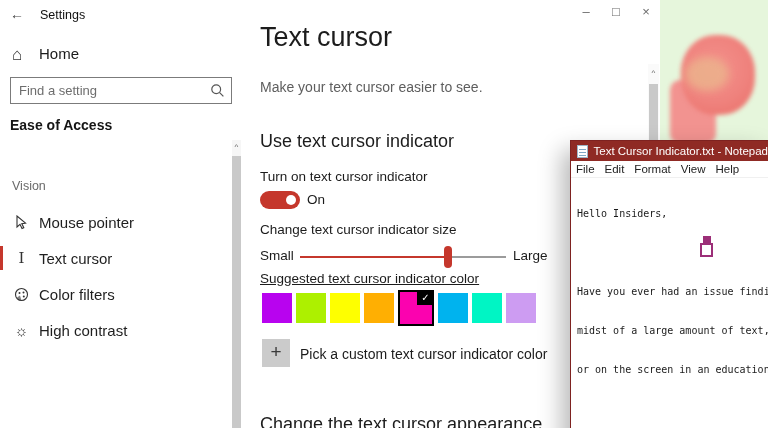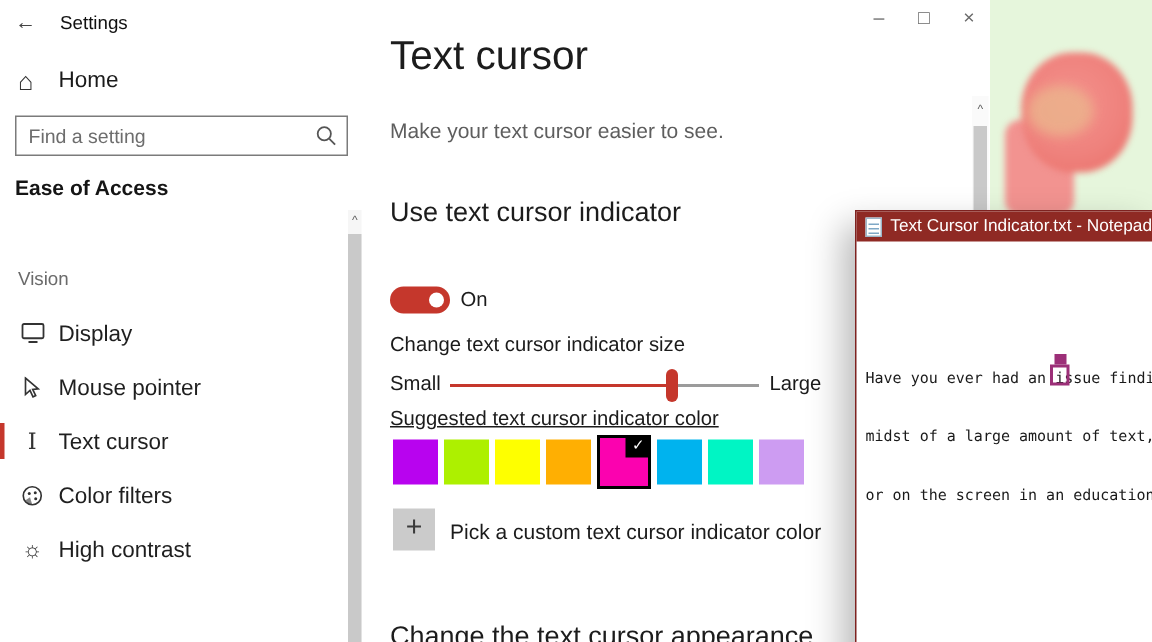--- a/index.html
+++ b/index.html
@@ -124,30 +124,20 @@
     </svg>
   </div>
 
   <div class="abs eoa-header">Ease of Access</div>
   <div class="abs vision-label">Vision</div>
 
   <div class="abs nav">
     <div class="nav-item">
 
       <span class="nav-ic">
-        <svg width="16" height="14" viewBox="0 0 16 14">
-            <rect x="1" y="1" width="14" height="9.5" rx="1" fill="none" stroke="#333" stroke-width="1.2"></rect>
-            <line x1="5" y1="13" x2="11" y2="13" stroke="#333" stroke-width="1.2"></line>
-          </svg>
-      </span>
-      <span class="nav-label">Display</span>
-    </div>
-    <div class="nav-item">
-
-      <span class="nav-ic">
         <svg width="13" height="15" viewBox="0 0 13 15">
             <path d="M2,1 L2,12 L5,9.3 L7,13.6 L8.8,12.7 L6.8,8.6 L10.5,8.2 Z" fill="none" stroke="#333" stroke-width="1.1"></path>
           </svg>
       </span>
       <span class="nav-label">Mouse pointer</span>
     </div>
     <div class="nav-item selected">
       <span class="sel-bar"></span>
       <span class="nav-ic ibeam">I</span>
       <span class="nav-label">Text cursor</span>
@@ -174,20 +164,21 @@
 
   <div class="abs side-scroll">
     <div class="arr">^</div>
     <div class="thumb"></div>
   </div>
 
   <div class="abs m-title">Text cursor</div>
   <div class="abs m-sub">Make your text cursor easier to see.</div>
   <div class="abs m-sec1">Use text cursor indicator</div>
 
+  <div class="abs m-toggle-label">Turn on text cursor indicator</div>
   <div class="abs toggle" style="background: rgb(197, 55, 44);">
     <div class="knob"></div>
   </div>
   <div class="abs toggle-state">On</div>
 
   <div class="abs m-size-label">Change text cursor indicator size</div>
   <div class="abs slider-min">Small</div>
   <div class="abs slider-track-filled" style="background: rgb(197, 55, 44);"></div>
   <div class="abs slider-track-rest"></div>
   <div class="abs slider-thumb" style="background: rgb(197, 55, 44);"></div>
@@ -216,21 +207,29 @@
     <div class="arr">^</div>
     <div class="thumb"></div>
   </div>
 </div>
 
 <div class="abs notepad">
   <div class="np-titlebar" style="background: rgb(143, 42, 36);">
     <span class="np-icon"></span>
     <span class="np-title">Text Cursor Indicator.txt - Notepad</span>
   </div>
+  <div class="np-menubar">
+    <span class="np-menu">File</span>
+    <span class="np-menu">Edit</span>
+    <span class="np-menu">Format</span>
+    <span class="np-menu">View</span>
+    <span class="np-menu">Help</span>
+  </div>
   <div class="np-text">
+    <div class="np-line">Hello Insiders,</div>
     <div class="np-line"></div>
     <div class="np-line">Have you ever had an issue finding</div>
     <div class="np-line">midst of a large amount of text, o</div>
     <div class="np-line">or on the screen in an education s</div>
     
     
     
     
     
     

